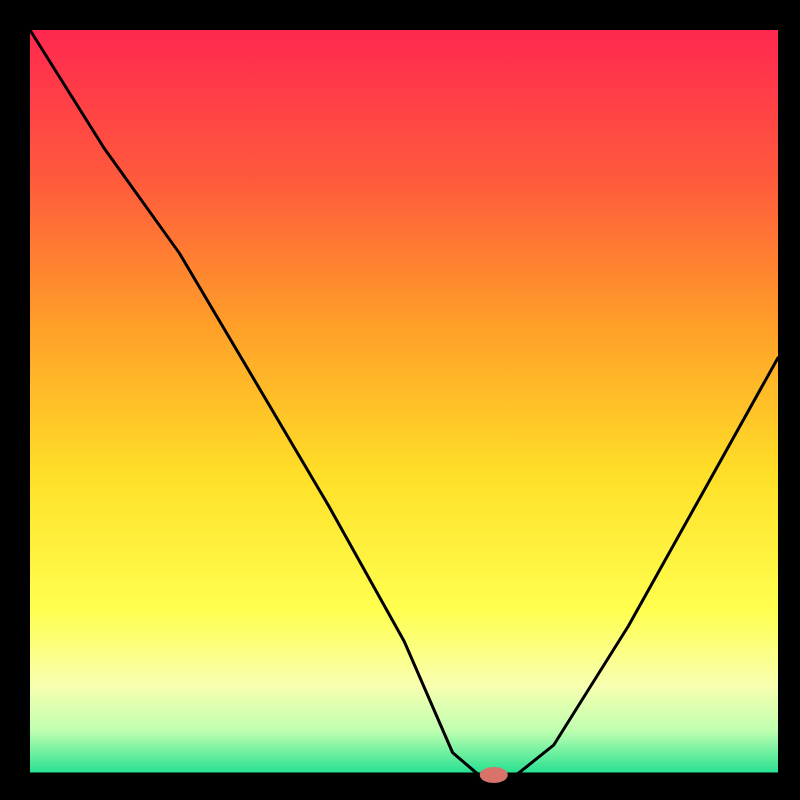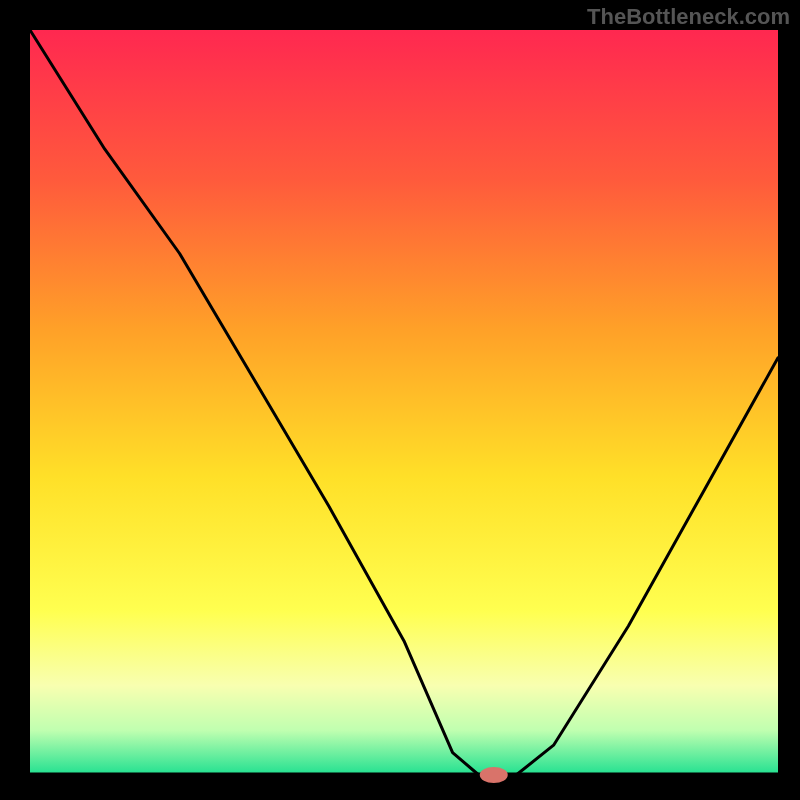--- a/index.html
+++ b/index.html
@@ -44,14 +44,13 @@
           <stop offset="88%" stop-color="#f8ffb0"></stop>
           <stop offset="94%" stop-color="#c0ffb0"></stop>
           <stop offset="100%" stop-color="#20e090"></stop>
         </linearGradient>
     </defs>
     <rect id="bg-rect" x="30" y="30" width="748" height="745" fill="url(#bg-grad)"></rect>
     <path id="curve-path" fill="none" stroke="#000" stroke-width="3" stroke-linejoin="round" stroke-linecap="round" d="M30.0 30.0 L104.8 149.2 L179.6 253.5 L254.4 380.1 L329.2 506.8 L404.0 640.9 L452.6 752.6 L478.8 775.0 L516.2 775.0 L553.6 745.2 L628.4 626.0 L703.2 491.9 L778.0 357.8"></path>
     <line id="x-axis" stroke="#000" stroke-width="5" x1="30" x2="778" y1="775" y2="775"></line>
     <ellipse id="marker" cx="493.76" cy="775" rx="14" ry="8" fill="#d9736a"></ellipse>
   </svg>
-  <div class="watermark">TheBottleneck.com</div>
 </div>
 
 </body></html>

